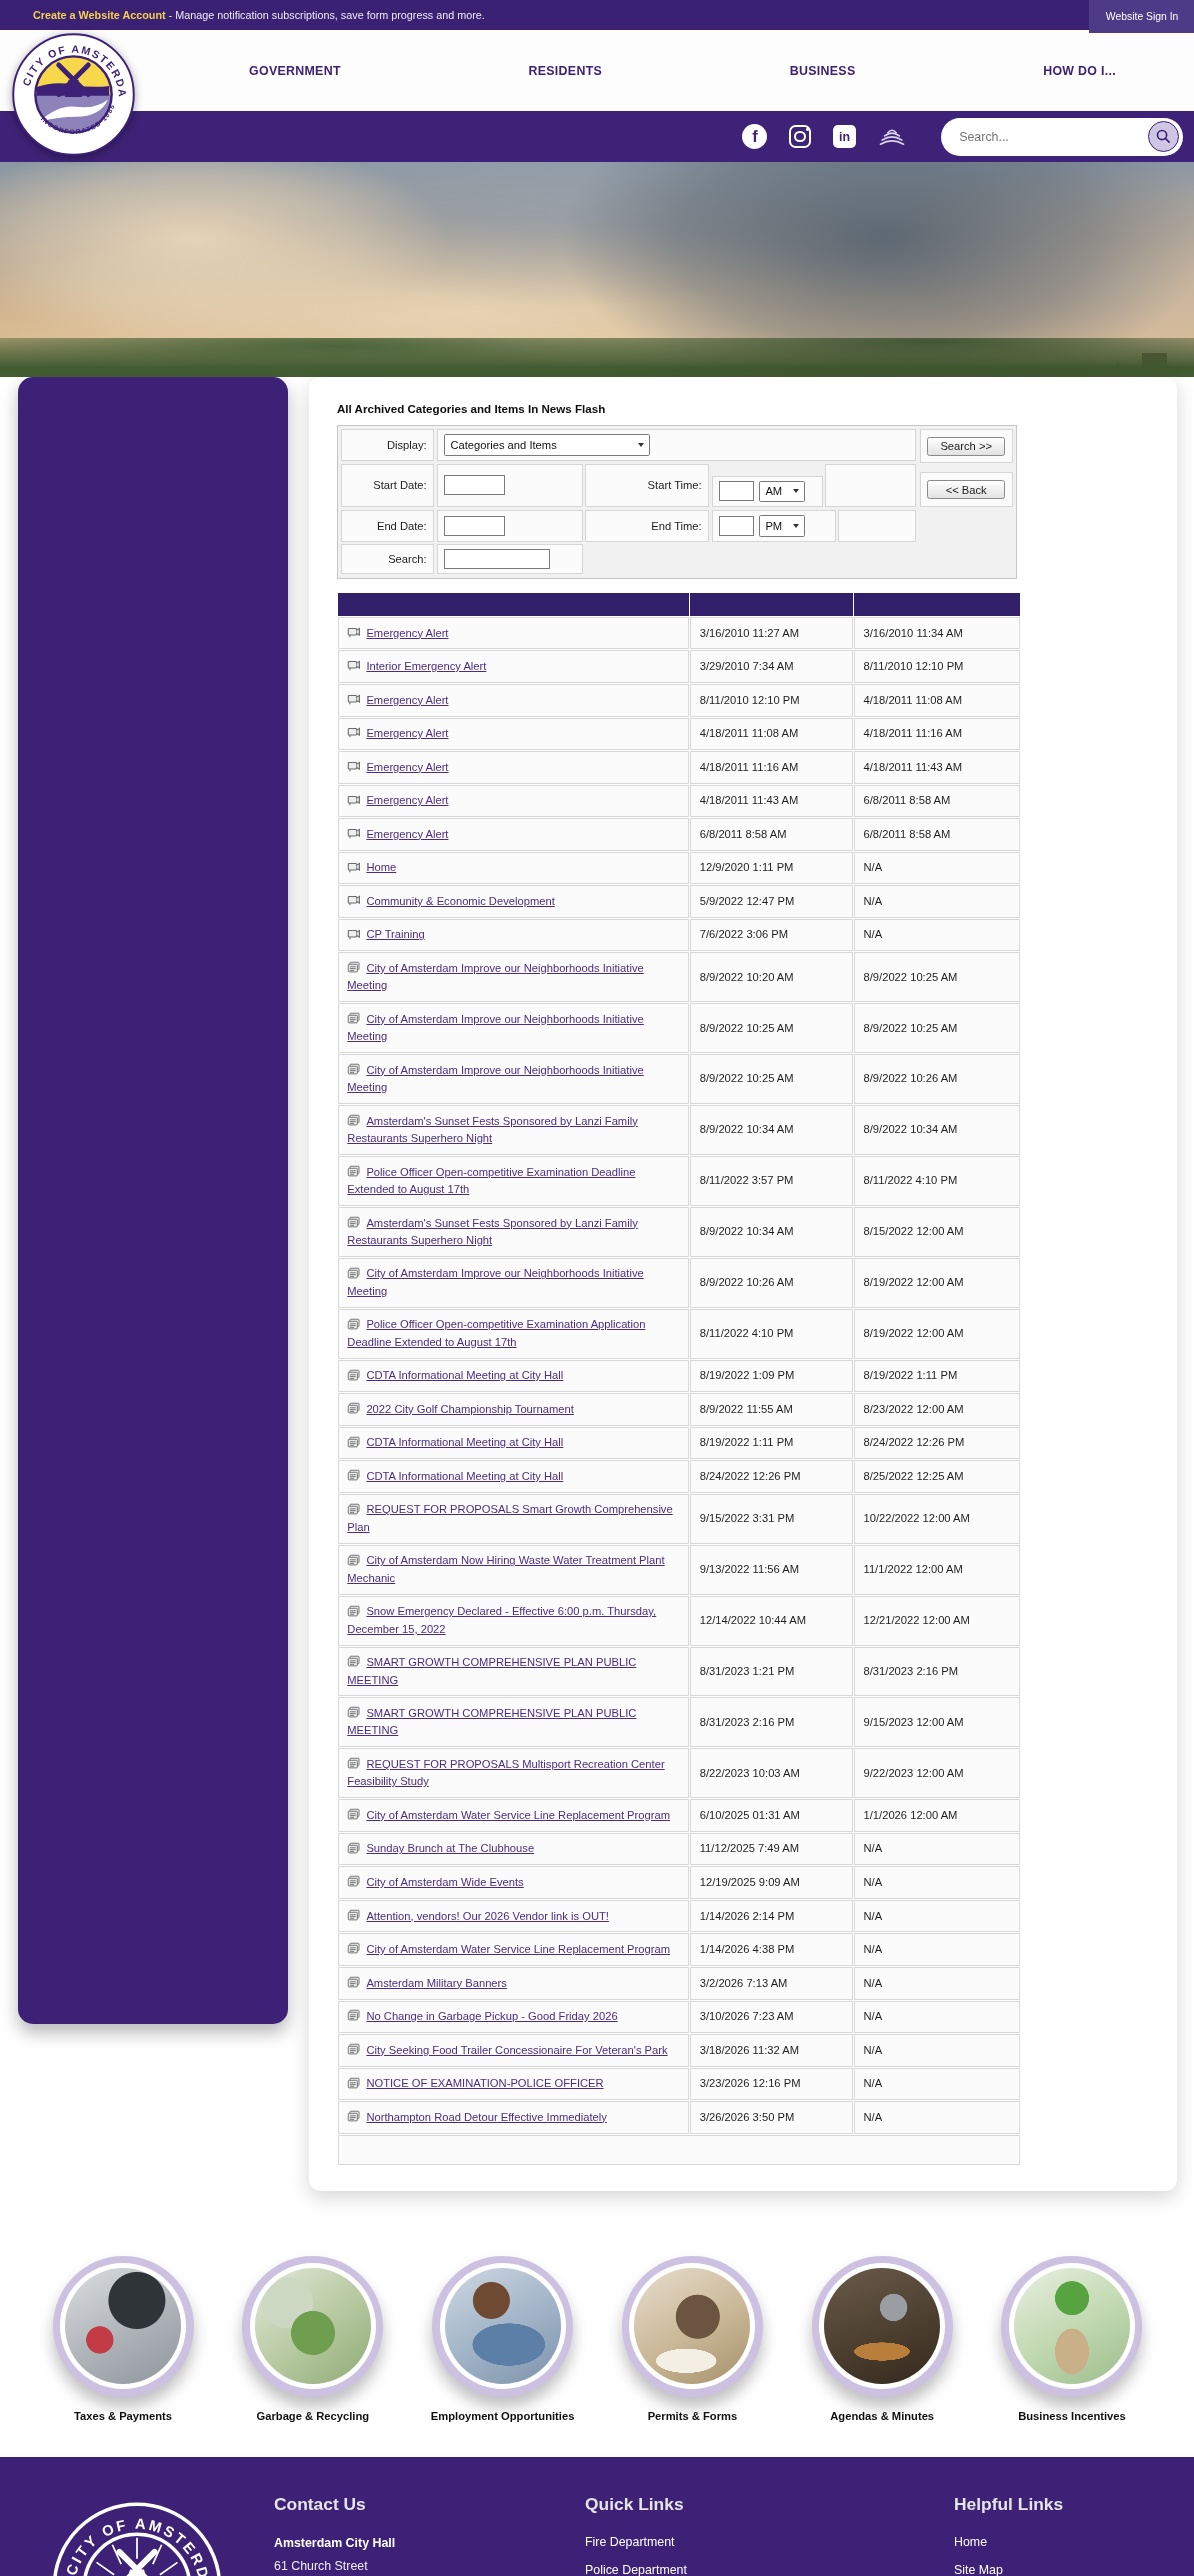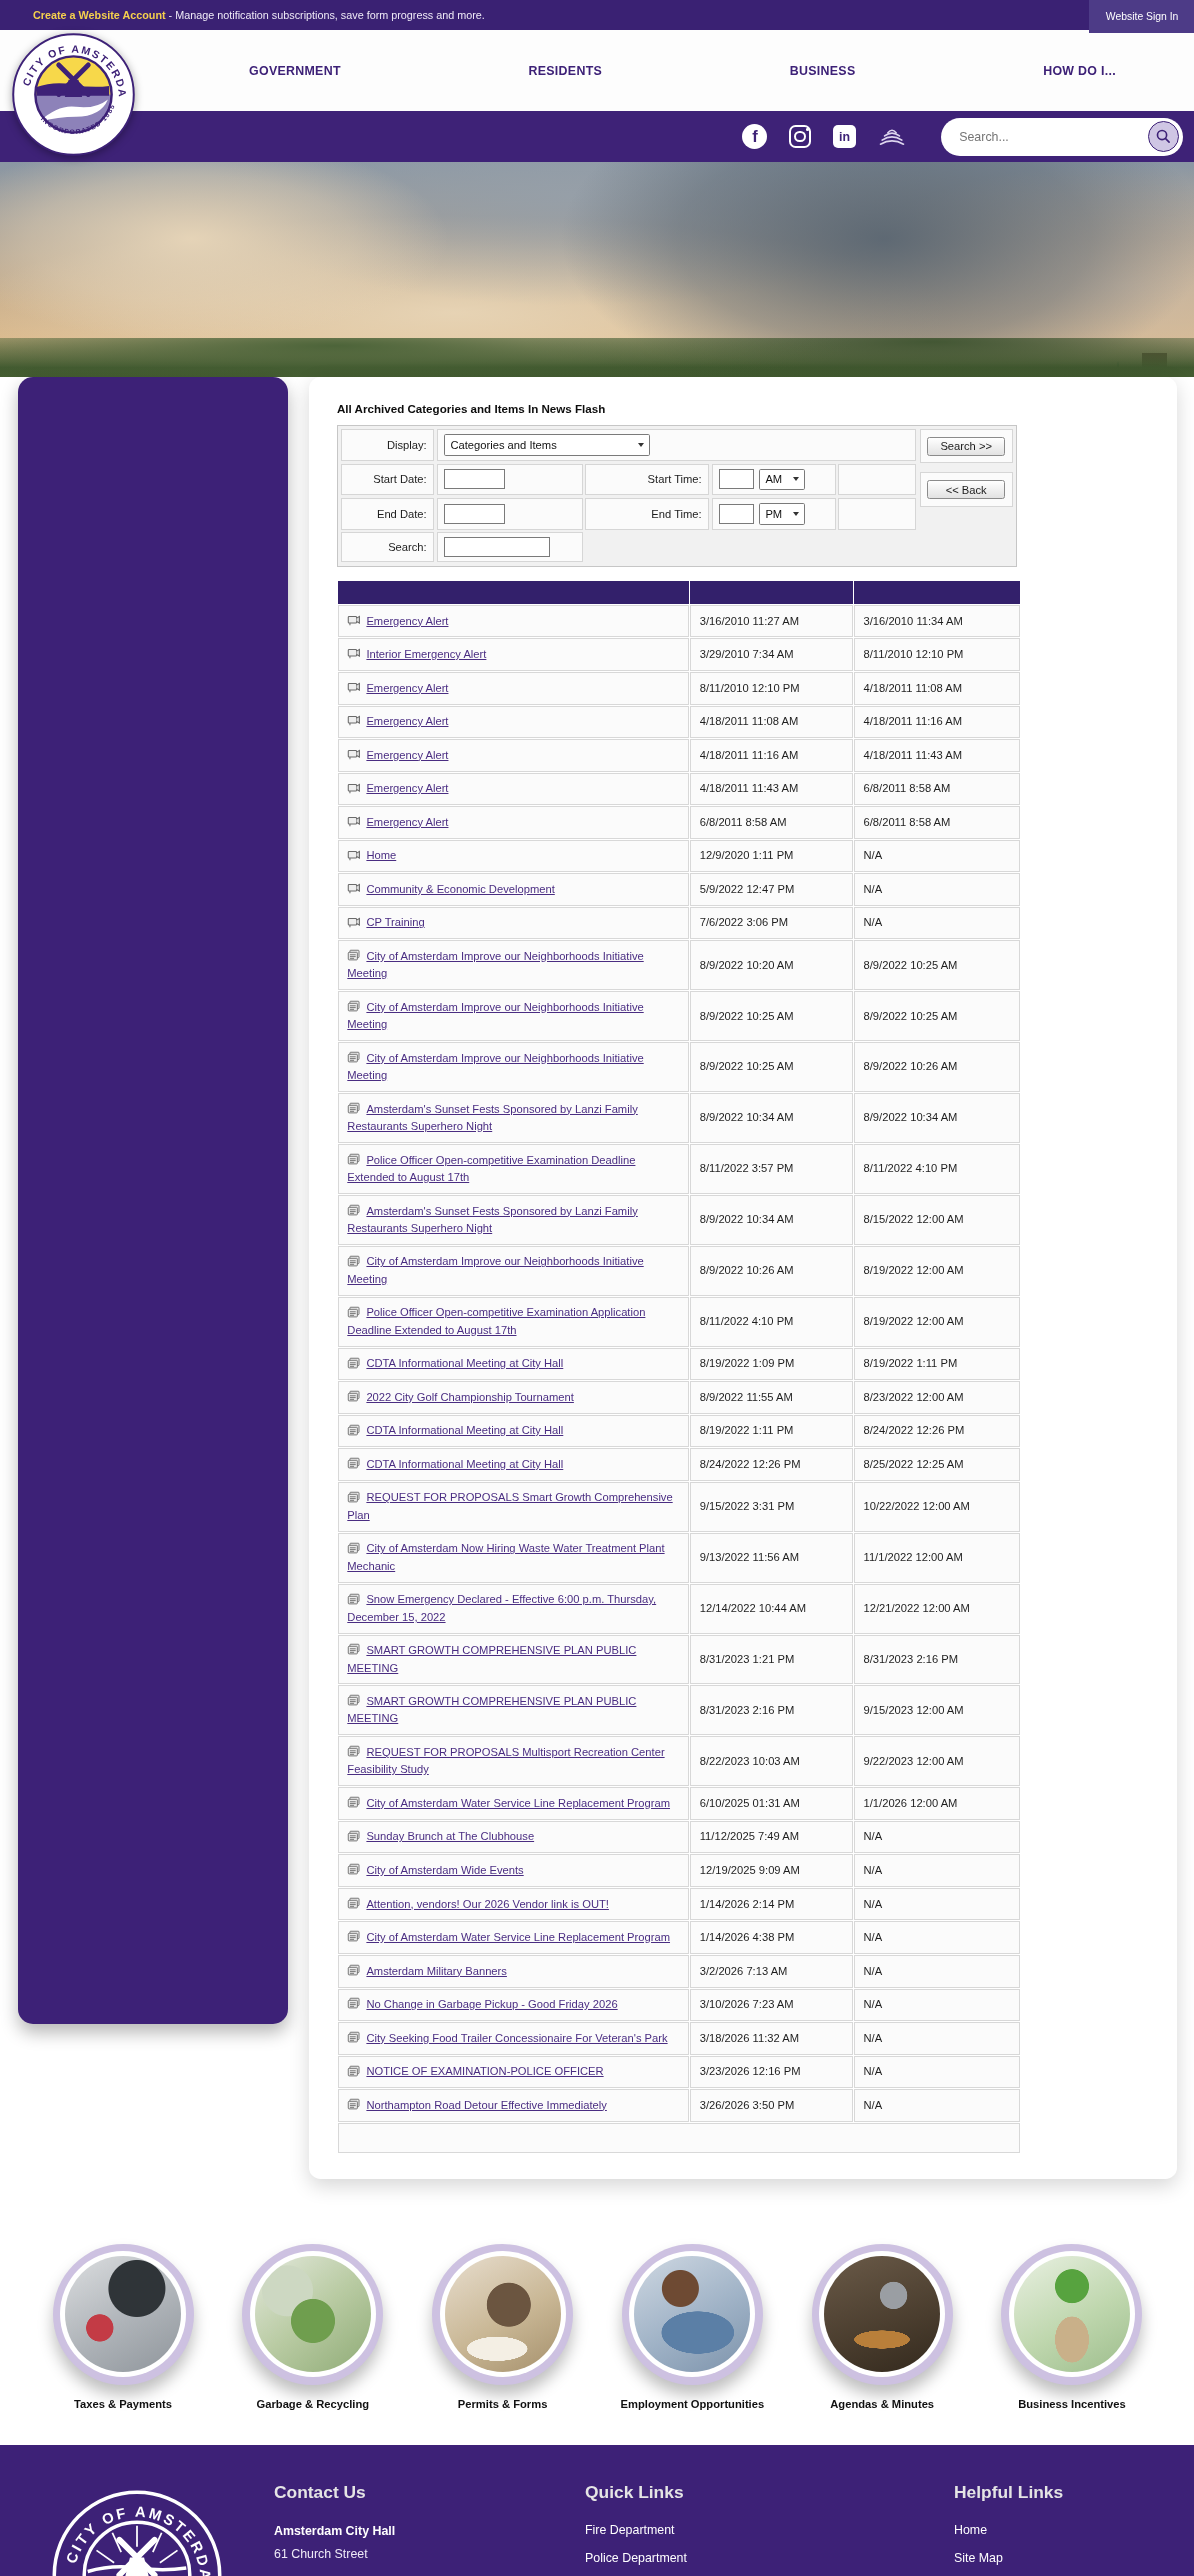--- a/index.html
+++ b/index.html
@@ -208,21 +208,21 @@
                 <span class="caret"></span>
               </div>
             </div>
           </div>
           <div class="frow">
             <div class="fcell flabel">Start Date:</div>
             <div class="fcell" style="width:146px;">
                 <input class="tinput w-date" type="text" style="">
               </div>
             <div class="fcell flabel2">Start Time:</div>
-            <div class="fcell" style="width:124px;">
+            <div class="fcell" style="width:111px;margin-top:12px;">
               <input class="tinput w-time" type="text" style="">
               <div class="selectbox sel-ampm">
                 <span>AM</span>
                 <span class="caret"></span>
               </div>
             </div>
             <div class="fcell grow"></div>
           </div>
           <div class="frow">
             <div class="fcell flabel">End Date:</div>
@@ -993,33 +993,33 @@
           <div class="ring-inner">
             <div class="photo recycling"></div>
           </div>
         </div>
         <div class="ql-label">Garbage &amp; Recycling</div>
       </div>
 
       <div class="ql">
         <div class="ring">
           <div class="ring-inner">
+            <div class="photo employment"></div>
+          </div>
+        </div>
+        <div class="ql-label">Employment Opportunities</div>
+      </div>
+
+      <div class="ql">
+        <div class="ring">
+          <div class="ring-inner">
             <div class="photo permits"></div>
           </div>
         </div>
         <div class="ql-label">Permits &amp; Forms</div>
-      </div>
-
-      <div class="ql">
-        <div class="ring">
-          <div class="ring-inner">
-            <div class="photo employment"></div>
-          </div>
-        </div>
-        <div class="ql-label">Employment Opportunities</div>
       </div>
 
       <div class="ql">
         <div class="ring">
           <div class="ring-inner">
             <div class="photo agendas"></div>
           </div>
         </div>
         <div class="ql-label">Agendas &amp; Minutes</div>
       </div>

